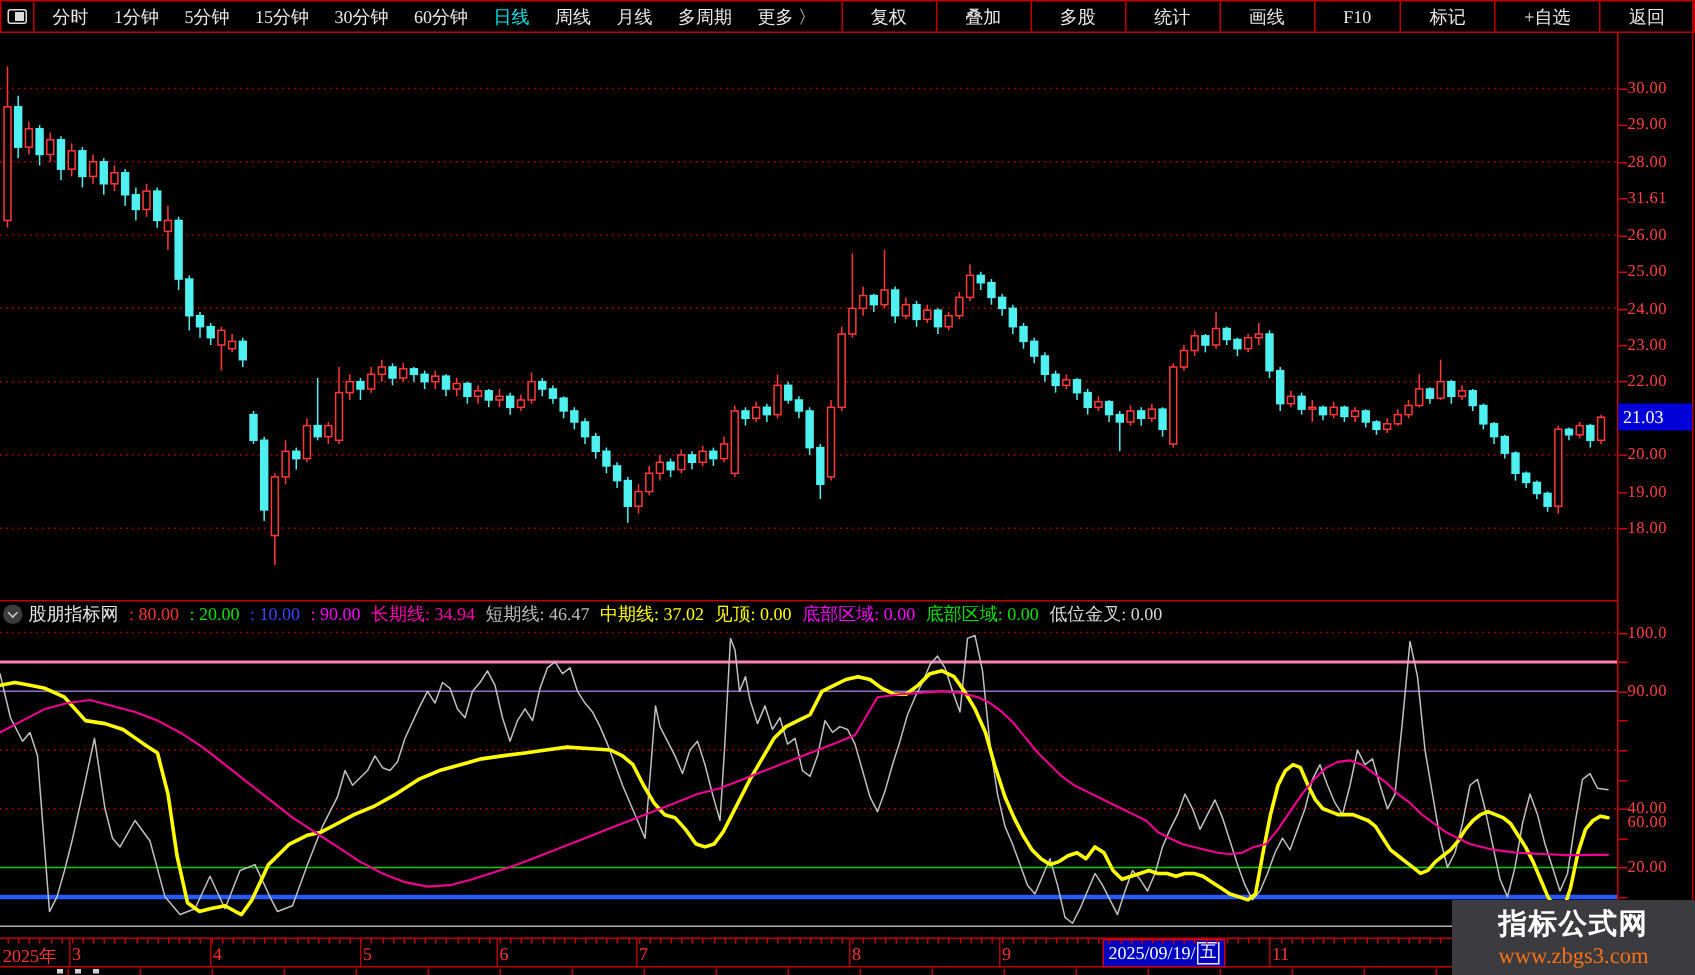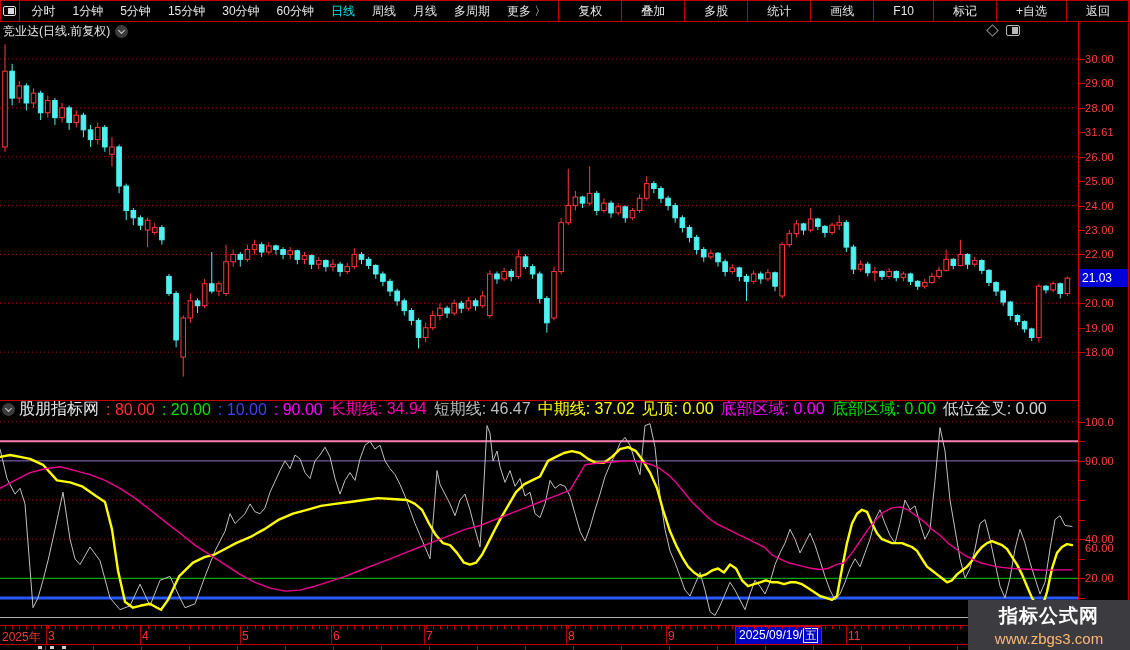--- a/index.html
+++ b/index.html
@@ -1,18 +1,18 @@
 <!DOCTYPE html>
 <html><head>
 <meta charset="utf-8">
 <style>
   * { margin:0; padding:0; box-sizing:border-box; }
   html,body { background:#000; }
   body { font-family:"Liberation Sans","DejaVu Sans",sans-serif; }
-  #screen { position:relative; width:1130px; height:650px; background:#000; overflow:hidden; }
+  #screen { position:relative; width:1130px; height:650px; background:#000; overflow:hidden;font-family:Liberation Serif, serif; }
 
   
   #menubar { position:absolute; left:0; top:0; width:1130px; height:22px;
     border-top:1px solid #c00000; border-bottom:1px solid #c00000; border-left:1px solid #c00000;
     display:flex; align-items:stretch; color:#e8e8e8; font-size:12px; }
   #pane-icon-cell { width:22px; border-right:1px solid #c00000; display:flex; align-items:center; justify-content:center; }
   .win-icon { width:13px; height:10px; border:1px solid #dcdcdc; border-radius:2px; position:relative; }
   .win-icon::after { content:""; position:absolute; right:1px; top:1px; bottom:1px; width:6px; background:#dcdcdc; }
   #left-menu { display:flex; align-items:center; gap:17px; padding:0 12px; }
   .tf-item { cursor:default; white-space:nowrap; }
@@ -30,21 +30,21 @@
   .chev-circle span { display:block; width:5px; height:5px; border-right:1.5px solid #cfcfcf; border-bottom:1.5px solid #cfcfcf;
     transform:rotate(45deg); margin-top:-2px; }
   #title-icons { position:absolute; right:58px; top:3px; display:flex; gap:9px; align-items:center; }
   .diamond-icon { width:9px; height:9px; border:1px solid #909090; transform:rotate(45deg); }
   .win-icon2 { width:14px; height:11px; border:1px solid #b8b8b8; border-radius:2px; position:relative; }
   .win-icon2::after { content:""; position:absolute; right:1px; top:1px; bottom:1px; width:6px; background:#b8b8b8; }
 
   
   #main-chart { position:absolute; left:0; top:40px; width:1078px; height:360px; }
   #ind-header { position:absolute; left:0; top:400px; width:1078px; height:18px; border-top:1px solid #c00000;
-    display:flex; align-items:center; font-size:16px; white-space:nowrap; overflow:hidden; }
+    display:flex; align-items:center; font-size:12px; white-space:nowrap; overflow:hidden; }
   #ind-header .seg { margin-right:7px; }
   #ind-panel { position:absolute; left:0; top:418px; width:1078px; height:207px; }
 
   
   #axis-col { position:absolute; left:1078px; top:22px; width:52px; height:623px;
     border-left:1px solid #d00000; }
   .axis-label { position:absolute; left:6px; color:#ff4040; font-size:11px; transform:translateY(-6px); letter-spacing:0.3px; }
   .tick { position:absolute; left:0; width:6px; height:1px; background:#d00000; }
   #right-edge { position:absolute; left:1128px; top:0; width:1px; height:650px; background:#c00000; }
   #price-tag { position:absolute; left:1079px; top:269px; width:49px; height:18px; background:#0000d8;
@@ -62,21 +62,21 @@
 
   
   #sliver { position:absolute; left:0; top:645px; width:1078px; height:5px; overflow:hidden; }
   .sliver-tick { position:absolute; bottom:0; width:1px; height:4px; background:#c00000; }
   .sliver-dot { position:absolute; top:1px; width:4px; height:3px; background:#cfcfcf; }
 
   
   #watermark { position:absolute; left:968px; top:600px; width:162px; height:50px; background:#3b3b40;
     display:flex; flex-direction:column; align-items:center; justify-content:center; z-index:50; }
   #wm-line1 { color:#ffffff; font-size:19px; font-weight:bold; letter-spacing:1px; }
-  #wm-line2 { color:#fdba74; font-size:15px; margin-top:1px; }
+  #wm-line2 { color:#f97316; font-size:15px; margin-top:1px; }
 
   svg { position:absolute; left:0; top:0; }
 </style>
 </head>
 <body>
 
 <div id="screen">
 
   <div id="menubar">
     <div id="pane-icon-cell">
@@ -102,30 +102,20 @@
         <span class="rm-item">多股</span>
         <span class="rm-item">统计</span>
         <span class="rm-item">画线</span>
         <span class="rm-item">F10</span>
         <span class="rm-item">标记</span>
         <span class="rm-item">+自选</span>
         <span class="rm-item">返回</span>
       </div>
   </div>
 
-  <div id="titlebar">
-    <span id="chart-title">竞业达(日线.前复权)</span>
-    <span class="chev-circle">
-        <span></span>
-      </span>
-    <span id="title-icons">
-      <span class="diamond-icon"></span>
-      <span class="win-icon2"></span>
-    </span>
-  </div>
 
   <div id="main-chart">
       <svg width="1078" height="360">
         <line x1="0" y1="19" x2="1078" y2="19" stroke="#c00000" stroke-width="1" stroke-dasharray="1 3"></line>
         <line x1="0" y1="67.86" x2="1078" y2="67.86" stroke="#c00000" stroke-width="1" stroke-dasharray="1 3"></line>
         <line x1="0" y1="116.72" x2="1078" y2="116.72" stroke="#c00000" stroke-width="1" stroke-dasharray="1 3"></line>
         <line x1="0" y1="165.57999999999998" x2="1078" y2="165.57999999999998" stroke="#c00000" stroke-width="1" stroke-dasharray="1 3"></line>
         <line x1="0" y1="214.44" x2="1078" y2="214.44" stroke="#c00000" stroke-width="1" stroke-dasharray="1 3"></line>
         <line x1="0" y1="263.3" x2="1078" y2="263.3" stroke="#c00000" stroke-width="1" stroke-dasharray="1 3"></line>
         <line x1="0" y1="312.15999999999997" x2="1078" y2="312.15999999999997" stroke="#c00000" stroke-width="1" stroke-dasharray="1 3"></line>

